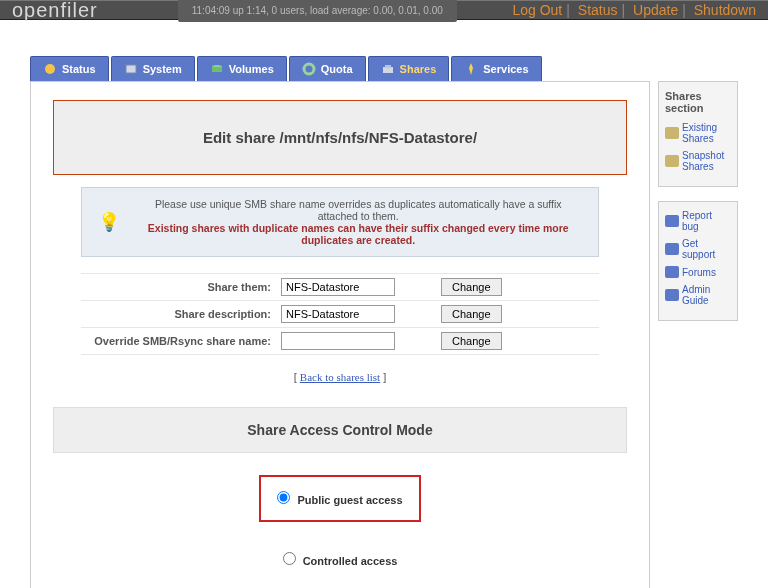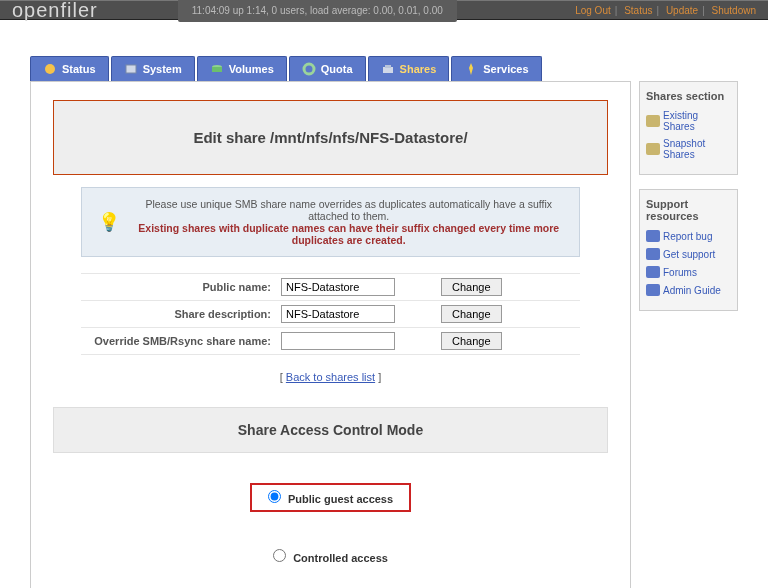--- a/index.html
+++ b/index.html
@@ -1,20 +1,20 @@
 <!DOCTYPE html>
 <html><head>
 <meta charset="utf-8">
 <style>
   * { box-sizing: border-box; margin: 0; padding: 0; }
   body { font-family: Verdana, Arial, sans-serif; font-size: 11px; background: #fff; color: #333; width: 768px; }
   .topbar { background: #4f4f4f; border-top: 1px solid #777; border-bottom: 1px solid #222; height: 20px; display: flex; align-items: center; padding: 0 12px; }
   .logo { font-family: Arial, sans-serif; font-size: 20px; font-weight: normal; color: #d8d8d8; letter-spacing: 1px; }
   .uptime-box { background: #5c5c5c; color: #bbb; font-size: 10px; padding: 6px 14px; margin-left: 80px; border-radius: 2px; }
-  .toplinks { margin-left: auto; font-size: 10px; }
+  .toplinks { margin-left: auto; font-size: 14px; }
   .toplinks a { color: #d98c3a; text-decoration: none; }
   .toplinks .sep { color: #888; margin: 0 4px; }
   .tabs { margin: 36px 0 0 30px; display: flex; }
   .tab { background: #5b78c9; border: 1px solid #3a54a0; border-bottom: none; border-radius: 2px 2px 0 0; margin-right: 2px; padding: 5px 12px; display: flex; align-items: center; cursor: pointer; }
   .tab .icon { width: 14px; height: 14px; margin-right: 5px; display: inline-block; }
   .tab span.label { color: #fff; font-weight: bold; font-size: 11px; }
   .tab.active span.label { color: #ffd86b; }
   .content-row { display: flex; align-items: flex-start; margin: 0 30px 0 30px; }
   .main-panel { flex: 1; border: 1px solid #ccc; background: #fff; padding: 14px 10px; }
   .edit-header { background: #eee; border: 1px solid #c2410c; text-align: center; padding: 28px 0; margin: 4px 12px 12px 12px; }
@@ -25,31 +25,31 @@
   .warn-text .redline { color: #a03030; font-weight: bold; }
   .form-rows { margin: 0 40px 16px 40px; }
   .form-row { display: flex; align-items: center; padding: 4px 0; border-top: 1px solid #e6e6e6; }
   .form-row:last-child { border-bottom: 1px solid #e6e6e6; }
   .form-label { width: 200px; text-align: right; padding-right: 10px; font-weight: bold; color: #555; }
   .form-input { width: 140px; }
   .form-input input[type=text] { width: 114px; border: 1px solid #999; padding: 2px 4px; font-size: 11px; }
   .form-btn { margin-left: 20px; }
   .form-btn button { border: 1px solid #999; background: #eee; padding: 2px 10px; font-size: 11px; cursor: pointer; }
   .backlink { text-align: center; margin: 10px 0 24px 0; color: #555; }
-  .backlink a { color: #3759b8; text-decoration: underline; }
+  .backlink a { color: #3759b8; text-decoration: underline; font-family: Liberation Serif, serif; }
   .sacm-header { background: #eee; border: 1px solid #ddd; text-align: center; padding: 14px 0; margin: 4px 12px 14px 12px; }
   .sacm-header h3 { font-size: 14px; color: #444; }
   .radio-group { text-align: center; }
-  .radio-line { display: inline-block; padding: 5px 16px; margin: 16px 0; }
+  .radio-line { display: inline-block; padding: 14px 16px; margin: 8px 0; }
   .radio-line.highlighted { border: 2px solid #c22; }
   .radio-line label { font-weight: bold; color: #333; font-size: 11px; margin-left: 4px; }
   .update-wrap { text-align: center; margin-top: 10px; }
   .update-btn { display: inline-block; border: 2px solid #c22; padding: 2px; }
   .update-btn button { border: 1px solid #999; background: #eee; padding: 2px 14px; font-size: 11px; cursor: pointer; }
-  .side-col { width: 99px; margin-left: 8px; }
+  .side-col { width: 80px; margin-left: 8px; }
   .side-box { border: 1px solid #ccc; background: #f4f4f4; padding: 8px 6px; margin-bottom: 14px; }
   .side-box h4 { font-size: 11px; color: #555; margin-bottom: 8px; font-weight: bold; }
   .side-link { display: flex; align-items: center; margin-bottom: 6px; }
   .side-link .sicon { width: 14px; height: 12px; margin-right: 3px; display: inline-block; background: #c9b56e; border-radius: 2px; flex-shrink:0; }
   .side-link.blue .sicon { background: #5b78c9; }
   .side-link a { color: #3759b8; text-decoration: none; font-size: 10px; line-height: 11px; }
   svg { display: block; }
 </style>
 </head>
 <body>
@@ -128,21 +128,21 @@
     <div class="warn-box">
       <div class="bulb">💡</div>
       <div class="warn-text">
         <div>Please use unique SMB share name overrides as duplicates automatically have a suffix attached to them.</div>
         <div class="redline">Existing shares with duplicate names can have their suffix changed every time more duplicates are created.</div>
       </div>
     </div>
 
     <div class="form-rows">
       <div class="form-row">
-        <div class="form-label">Public name:</div>
+        <div class="form-label">Share them:</div>
         <div class="form-input"><input type="text" value="NFS-Datastore" style=""></div>
         <div class="form-btn"><button>Change</button></div>
       </div>
       <div class="form-row">
         <div class="form-label">Share description:</div>
         <div class="form-input"><input type="text" value="NFS-Datastore" style=""></div>
         <div class="form-btn"><button>Change</button></div>
       </div>
       <div class="form-row">
         <div class="form-label">Override SMB/Rsync share name:</div>
@@ -188,21 +188,20 @@
         <span class="sicon"></span>
         <a href="#">Existing Shares</a>
       </div>
       <div class="side-link">
         <span class="sicon"></span>
         <a href="#">Snapshot Shares</a>
       </div>
     </div>
 
     <div class="side-box">
-      <h4>Support resources</h4>
       <div class="side-link blue">
         <span class="sicon"></span>
         <a href="#">Report bug</a>
       </div>
       <div class="side-link blue">
         <span class="sicon"></span>
         <a href="#">Get support</a>
       </div>
       <div class="side-link blue">
         <span class="sicon"></span>

